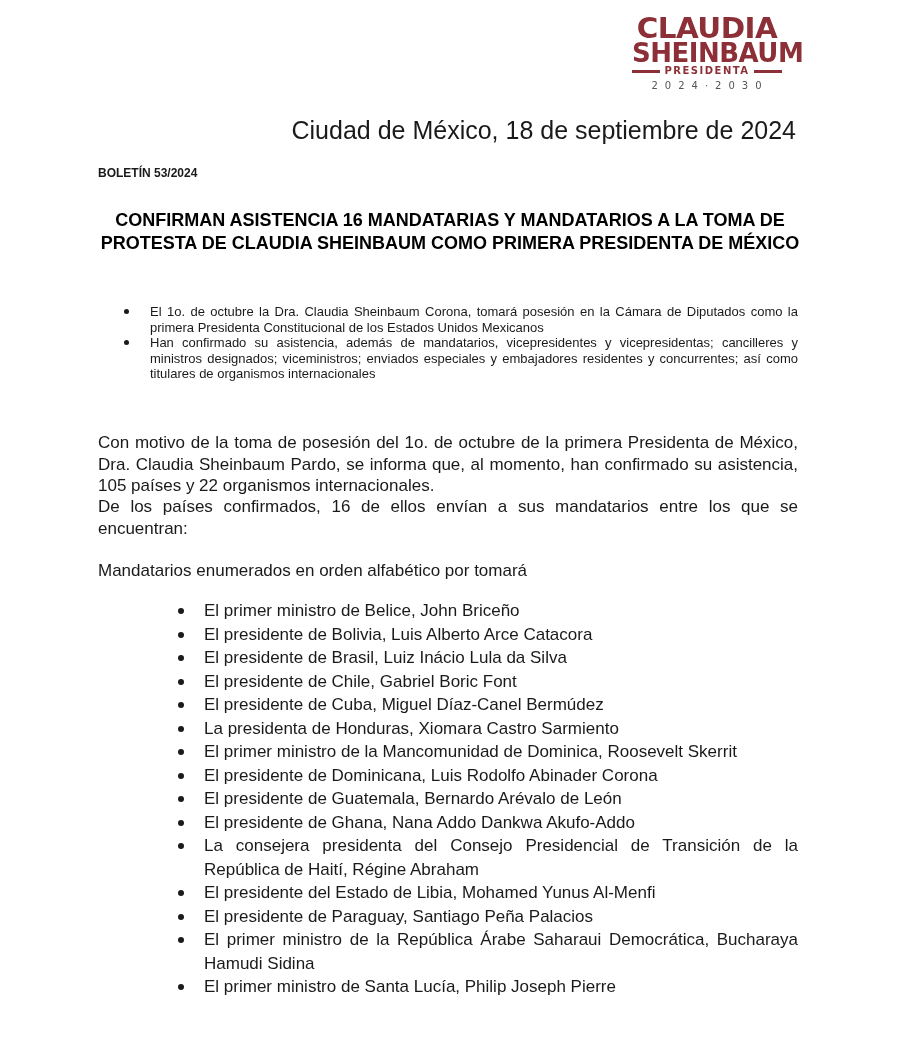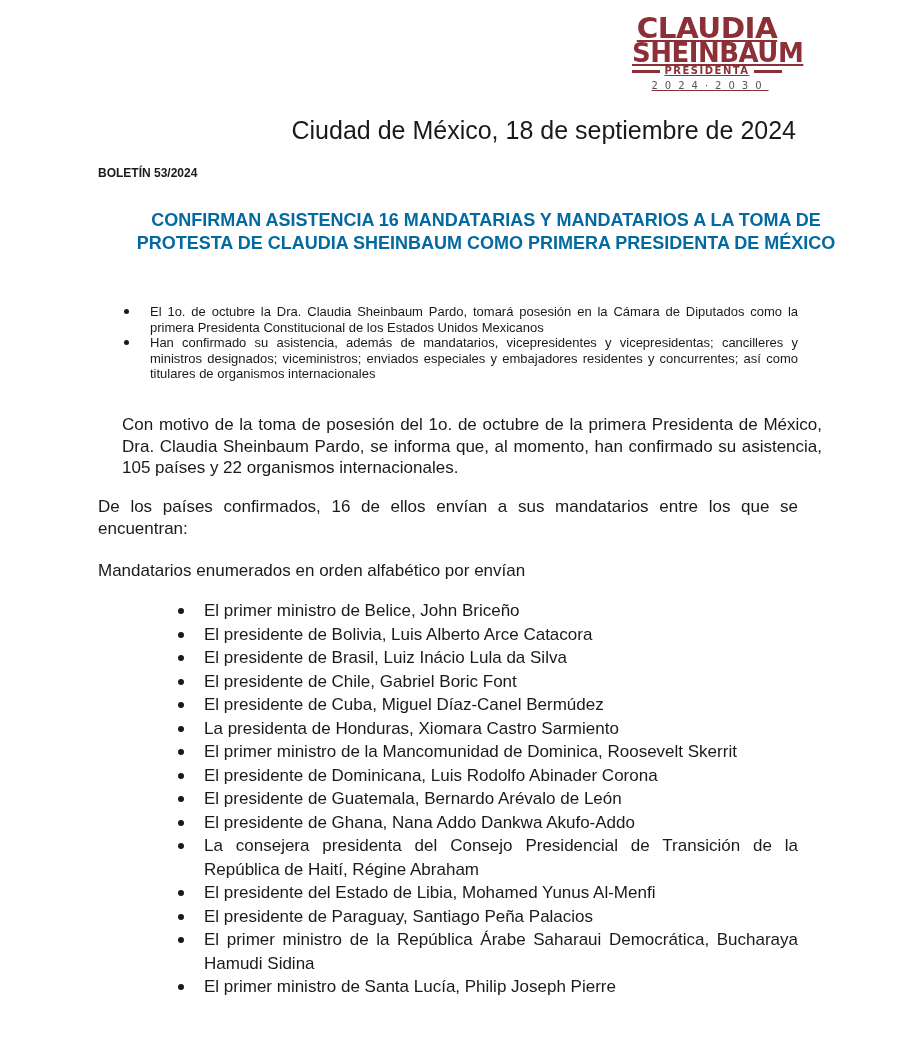--- a/index.html
+++ b/index.html
@@ -17,21 +17,20 @@
     }
     .logo {
       position: absolute;
       left: 632px;
       top: 16px;
       width: 150px;
       text-align: center;
       color: #8c2f36;
       font-family: "DejaVu Sans", sans-serif;
       font-weight: bold;
-      text-decoration: underline;
     }
     .logo .l1 {
       font-size: 28px;
       line-height: 26px;
       letter-spacing: -0.5px;
       transform: scaleX(1.05);
       font-weight: 900;
     }
     .logo .l2 {
       font-size: 26px;
@@ -80,22 +79,21 @@
     }
     .title {
       position: absolute;
       left: 98px;
       width: 704px;
       top: 209px;
       text-align: center;
       font-size: 18px;
       line-height: 23px;
       font-weight: bold;
-      color: #0369a1;
-      margin-left: 36px;
+      color: #000000;
     }
     .summary {
       position: absolute;
       left: 118px;
       top: 304px;
       width: 680px;
       margin: 0;
       padding: 0;
       list-style: none;
       font-size: 13px;
@@ -118,21 +116,21 @@
     }
     .para {
       position: absolute;
       left: 98px;
       width: 700px;
       font-size: 17px;
       line-height: 21.5px;
       text-align: justify;
       margin: 0;
     }
-    .p1 { top: 414px; margin-left: 24px; }
+    .p1 { top: 432px; }
     .p2 { top: 496px; }
     .p3 { top: 560px; }
     .leaders {
       position: absolute;
       left: 176px;
       top: 599px;
       width: 622px;
       margin: 0;
       padding: 0;
       list-style: none;
@@ -173,27 +171,27 @@
   <div class="l4">2024·2030</div>
 </div>
 
 <div class="date">Ciudad de México, 18 de septiembre de 2024</div>
 
 <div class="boletin">BOLETÍN 53/2024</div>
 
 <div class="title">CONFIRMAN ASISTENCIA 16 MANDATARIAS Y MANDATARIOS A LA TOMA DE PROTESTA DE CLAUDIA SHEINBAUM COMO PRIMERA PRESIDENTA DE MÉXICO</div>
 
 <ul class="summary">
-  <li>El 1o. de octubre la Dra. Claudia Sheinbaum Pardo, tomará posesión en la Cámara de Diputados como la primera Presidenta Constitucional de los Estados Unidos Mexicanos</li>
+  <li>El 1o. de octubre la Dra. Claudia Sheinbaum Corona, tomará posesión en la Cámara de Diputados como la primera Presidenta Constitucional de los Estados Unidos Mexicanos</li>
   <li>Han confirmado su asistencia, además de mandatarios, vicepresidentes y vicepresidentas; cancilleres y ministros designados; viceministros; enviados especiales y embajadores residentes y concurrentes; así como titulares de organismos internacionales</li>
 </ul>
 
 <p class="para p1">Con motivo de la toma de posesión del 1o. de octubre de la primera Presidenta de México, Dra. Claudia Sheinbaum Pardo, se informa que, al momento, han confirmado su asistencia, 105 países y 22 organismos internacionales.</p>
 <p class="para p2">De los países confirmados, 16 de ellos envían a sus mandatarios entre los que se encuentran:</p>
-<p class="para p3">Mandatarios enumerados en orden alfabético por envían</p>
+<p class="para p3">Mandatarios enumerados en orden alfabético por tomará</p>
 
 <ul class="leaders">
   <li>El primer ministro de Belice, John Briceño</li>
   <li>El presidente de Bolivia, Luis Alberto Arce Catacora</li>
   <li>El presidente de Brasil, Luiz Inácio Lula da Silva</li>
   <li>El presidente de Chile, Gabriel Boric Font</li>
   <li>El presidente de Cuba, Miguel Díaz-Canel Bermúdez</li>
   <li>La presidenta de Honduras, Xiomara Castro Sarmiento</li>
   <li>El primer ministro de la Mancomunidad de Dominica, Roosevelt Skerrit</li>
   <li>El presidente de Dominicana, Luis Rodolfo Abinader Corona</li>

